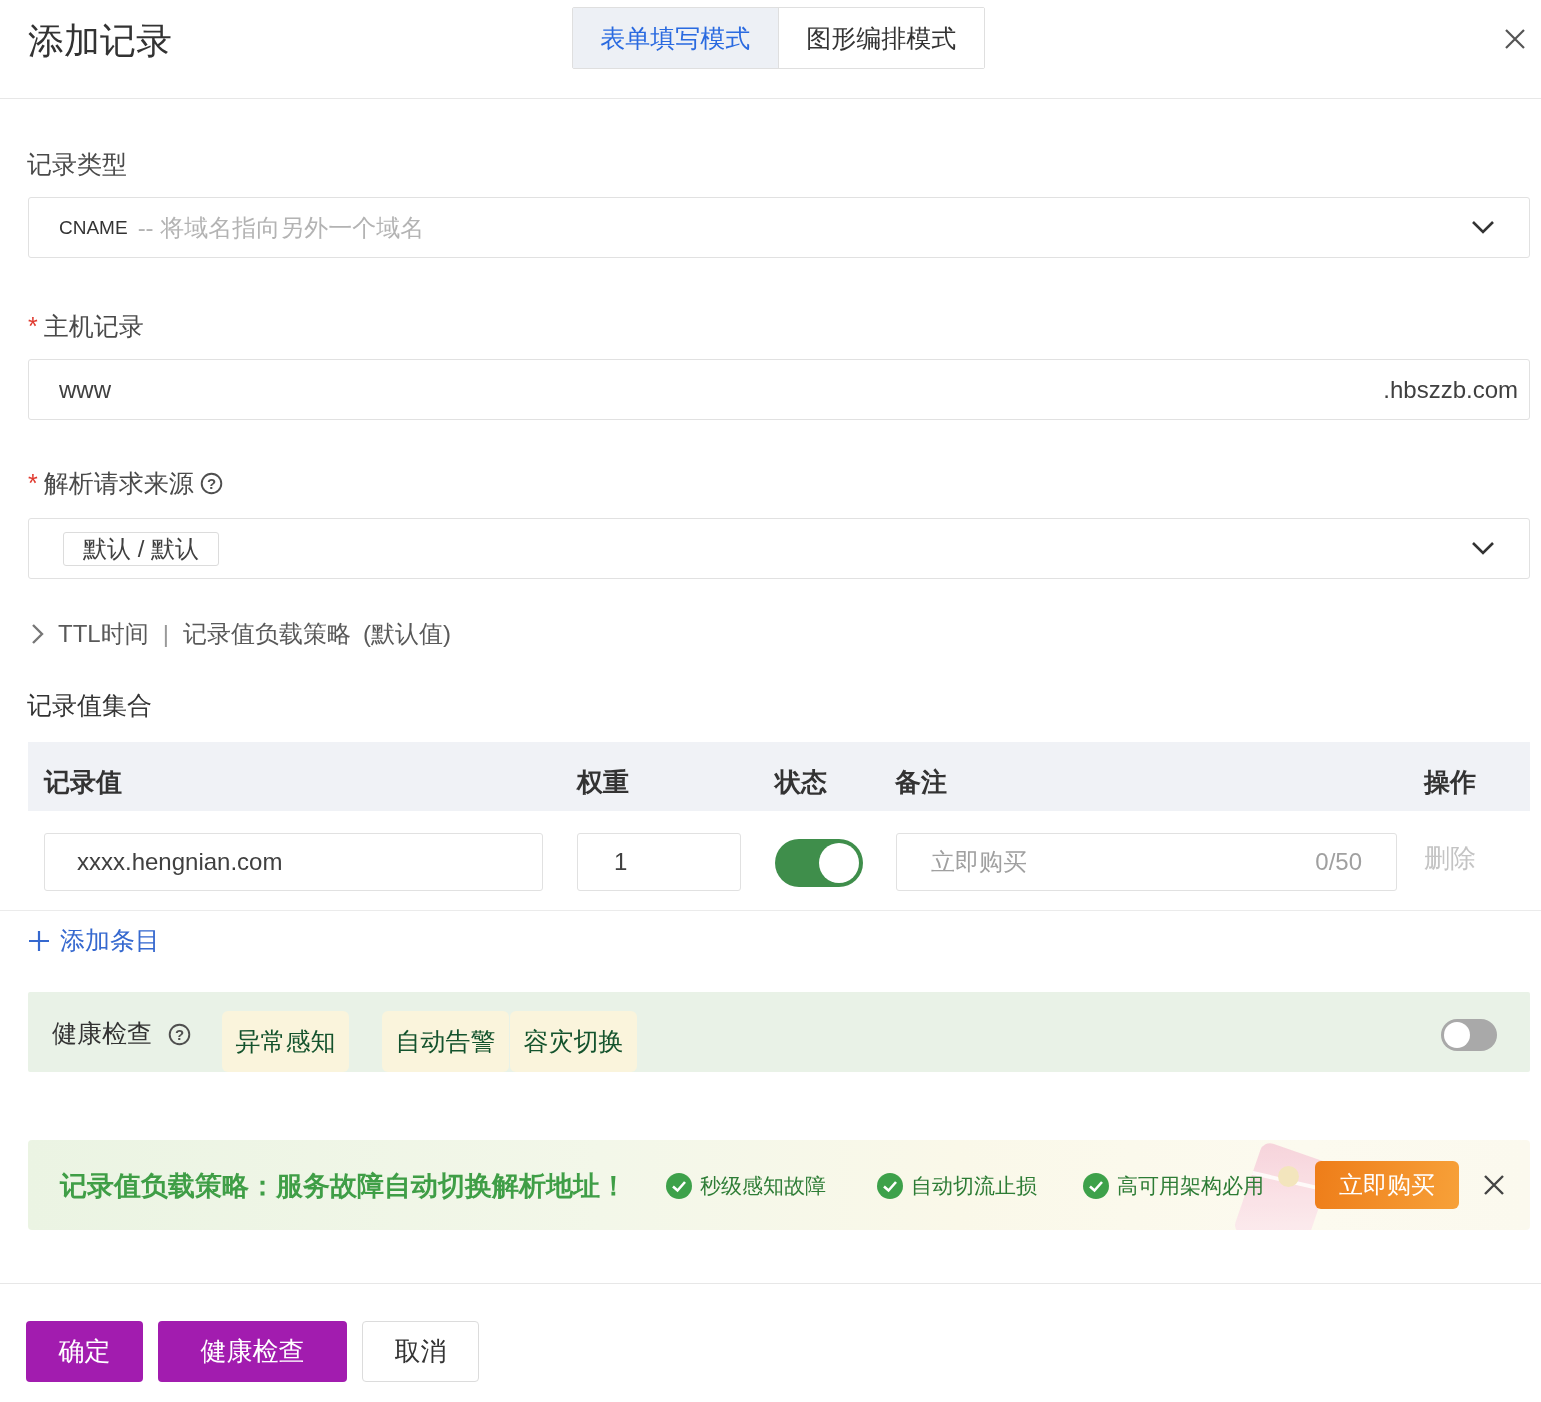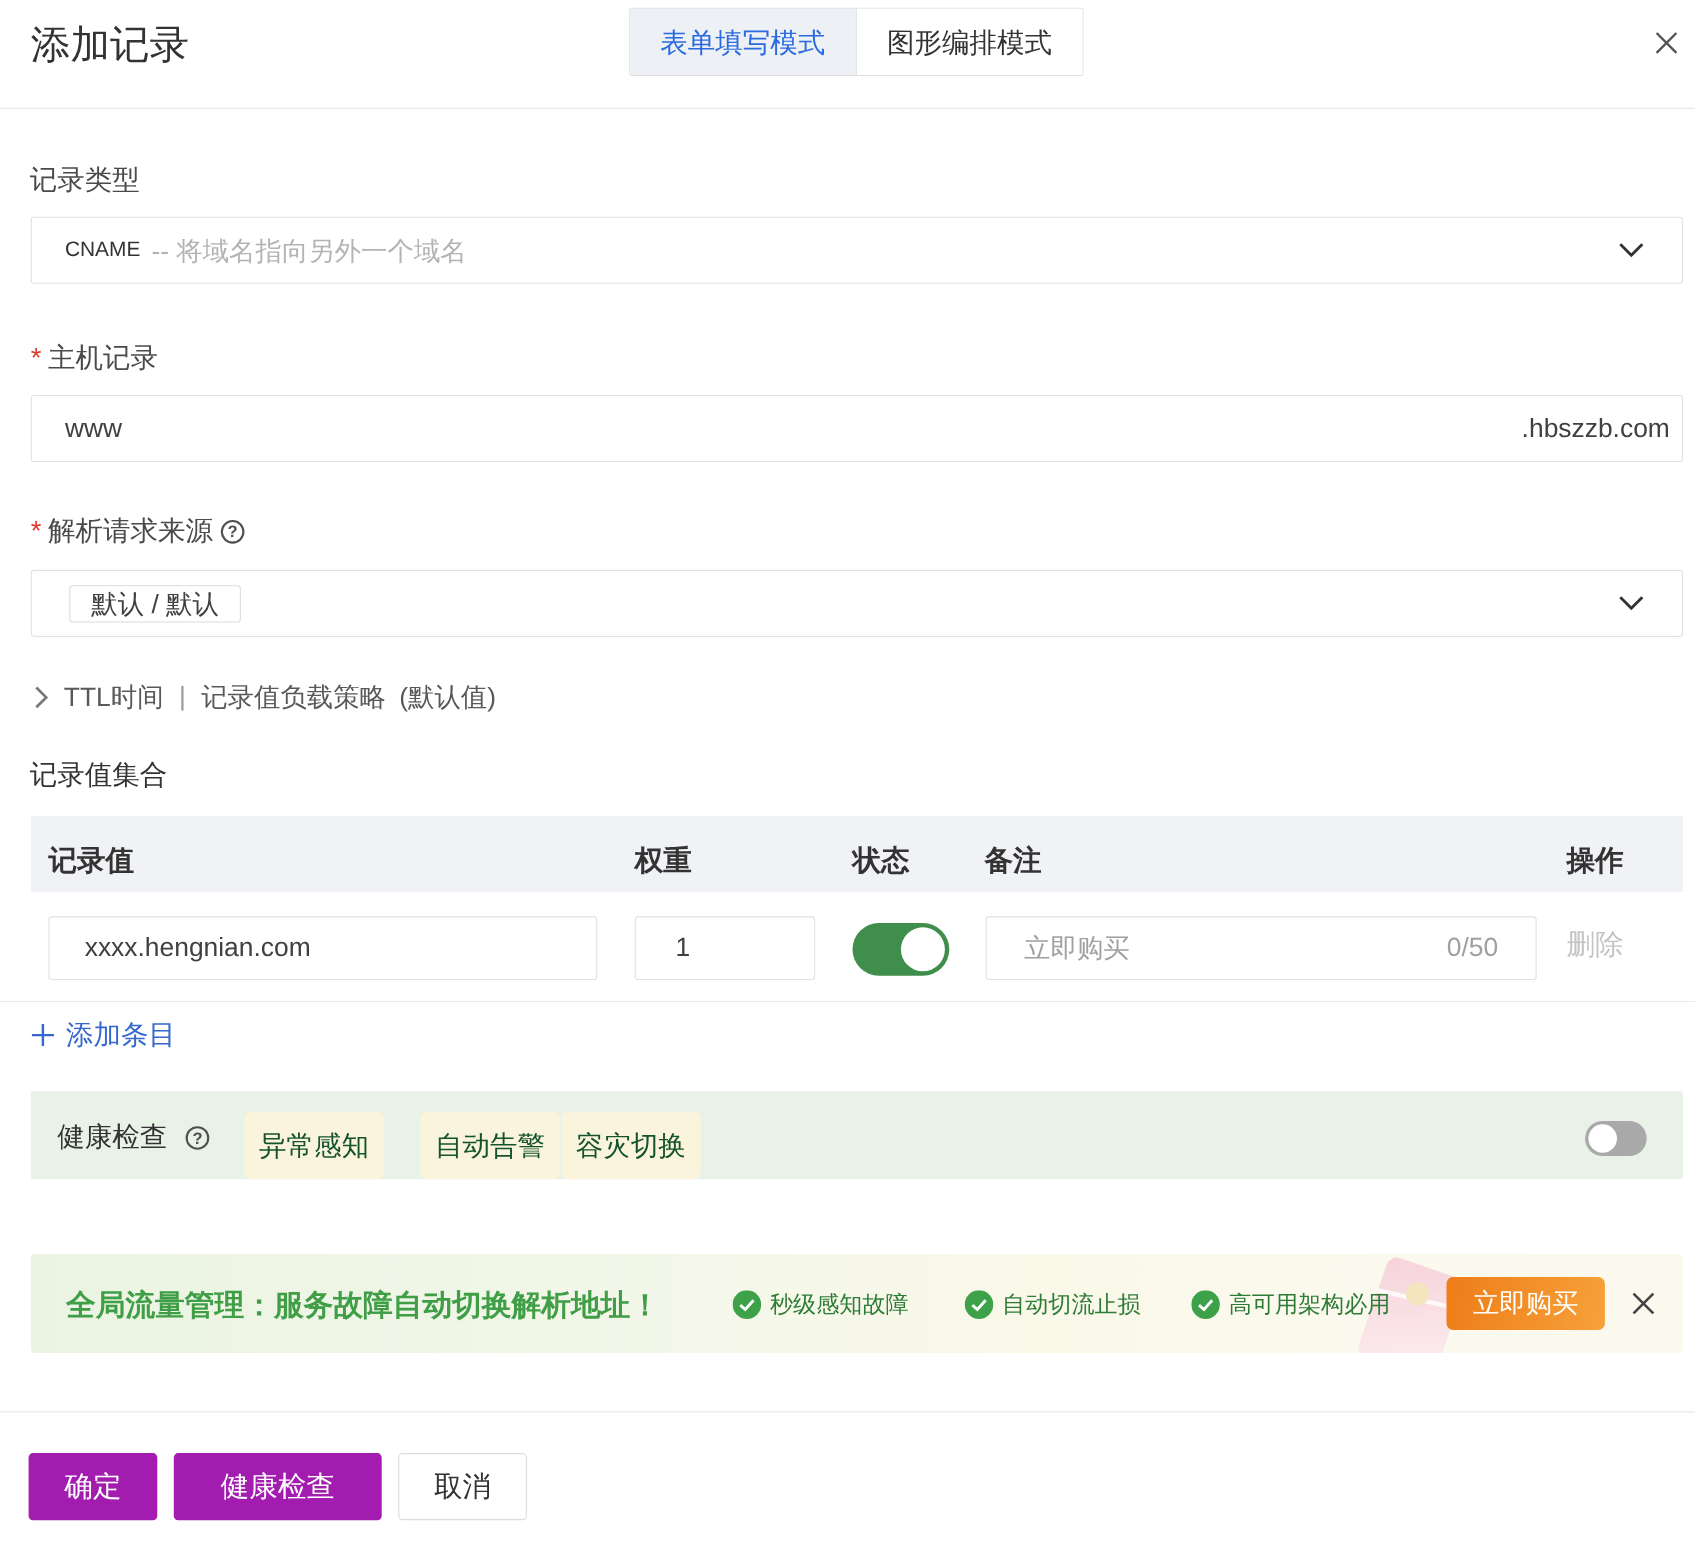--- a/index.html
+++ b/index.html
@@ -136,21 +136,21 @@
     <div class="toggle-off" style="left:1413px;top:27px">
         <div class="knob"></div>
       </div>
   </div>
 
   <div class="abs promo">
     <div style="position:absolute;left:1218px;top:10px;width:74px;height:96px;background:linear-gradient(160deg,#f5ccd7 0%,#fadfe6 55%,#fdeef1 100%);border-radius:10px;transform:rotate(19deg);opacity:.85;overflow:hidden">
         <div style="position:absolute;left:-10px;top:28px;width:100px;height:4px;background:rgba(255,255,255,.85);transform:rotate(-6deg)"></div>
       </div>
     <div style="position:absolute;left:1250px;top:26px;width:21px;height:21px;border-radius:50%;background:#f3e5bd"></div>
-    <div class="promo-title" style="left:32px">全局流量管理：服务故障自动切换解析地址！</div>
+    <div class="promo-title" style="left:32px">记录值负载策略：服务故障自动切换解析地址！</div>
     <div class="chk" style="left:638px">
       <svg width="26" height="26" viewBox="0 0 26 26">
           <circle cx="13" cy="13" r="13" fill="#3da14a"></circle>
           <path d="M7 13.5 L11.5 17.5 L19 9" stroke="#fff" stroke-width="2.6" fill="none"></path>
         </svg>
       秒级感知故障
     </div>
     <div class="chk" style="left:849px">
       <svg width="26" height="26" viewBox="0 0 26 26">
           <circle cx="13" cy="13" r="13" fill="#3da14a"></circle>

